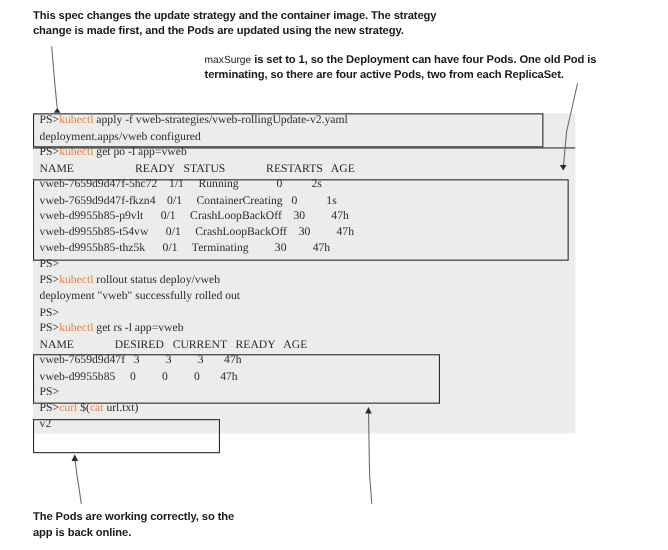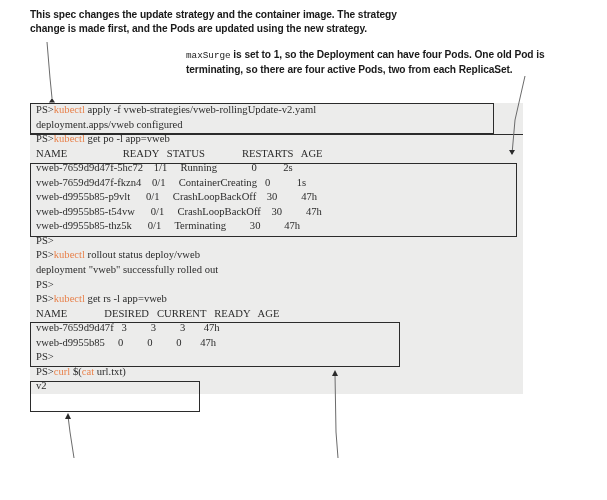--- a/index.html
+++ b/index.html
@@ -20,21 +20,21 @@
   .annot {
     position: absolute;
     font-family: "Liberation Sans", sans-serif;
     font-weight: bold;
     font-size: 10.2px;
     line-height: 13.6px;
     color: #1a1a1a;
     letter-spacing: -0.1px;
   }
   .annot .mono {
-    font-family: Liberation Mono, monospace;
+    font-family: Liberation Sans, sans-serif;
     font-weight: normal;
     font-size: 9.3px;
     letter-spacing: 0px;
   }
   .annot-tl { left: 30px;  top: 8px;  width: 400px; }
   .annot-tr { left: 186px; top: 48px; width: 406px; text-align: left; }
   .annot-bl { left: 30px;  top: 464px; width: 200px; }
   .annot-br { left: 222px; top: 464px; width: 340px; }
 
   
@@ -72,20 +72,21 @@
 </style>
 </head>
 <body>
 
 <div class="page">
 
   <div class="annot annot-tl">This spec changes the update strategy and the container image. The strategy change is made first, and the Pods are updated using the new strategy.</div>
 
   <div class="annot annot-tr"><span class="mono">maxSurge</span><span> is set to 1, so the Deployment can have four Pods. One old Pod is terminating, so there are four active Pods, two from each ReplicaSet.</span></div>
 
+  <div class="annot annot-bl">The Pods are working correctly, so the app is back online.</div>
 
 
   <div class="terminal" id="terminal"><div class="tline"><span>PS&gt;</span><span class="kw">kubectl</span><span> apply -f vweb-strategies/vweb-rollingUpdate-v2.yaml</span></div><div class="tline"><span>deployment.apps/vweb configured</span></div><div class="tline"><span>PS&gt;</span><span class="kw">kubectl</span><span> get po -l app=vweb</span></div><div class="tline"><span>NAME                     READY   STATUS              RESTARTS   AGE</span></div><div class="tline"><span>vweb-7659d9d47f-5hc72    1/1     Running             0          2s</span></div><div class="tline"><span>vweb-7659d9d47f-fkzn4    0/1     ContainerCreating   0          1s</span></div><div class="tline"><span>vweb-d9955b85-p9vlt      0/1     CrashLoopBackOff    30         47h</span></div><div class="tline"><span>vweb-d9955b85-t54vw      0/1     CrashLoopBackOff    30         47h</span></div><div class="tline"><span>vweb-d9955b85-thz5k      0/1     Terminating         30         47h</span></div><div class="tline"><span>PS&gt;</span></div><div class="tline"><span>PS&gt;</span><span class="kw">kubectl</span><span> rollout status deploy/vweb</span></div><div class="tline"><span>deployment "vweb" successfully rolled out</span></div><div class="tline"><span>PS&gt;</span></div><div class="tline"><span>PS&gt;</span><span class="kw">kubectl</span><span> get rs -l app=vweb</span></div><div class="tline"><span>NAME              DESIRED   CURRENT   READY   AGE</span></div><div class="tline"><span>vweb-7659d9d47f   3         3         3       47h</span></div><div class="tline"><span>vweb-d9955b85     0         0         0       47h</span></div><div class="tline"><span>PS&gt;</span></div><div class="tline"><span>PS&gt;</span><span class="kw">curl</span><span> $(</span><span class="kw">cat</span><span> url.txt)</span></div><div class="tline"><span>v2</span></div></div>
 
   <div class="box" style="left:30px; top:103px; width:464px; height:30.5px;"></div>
 
   <div class="hrule" style="left:30px; top:133.5px; width:493px;"></div>
 
   <div class="box" style="left:30px; top:162.6px; width:487px; height:74px;"></div>
 

